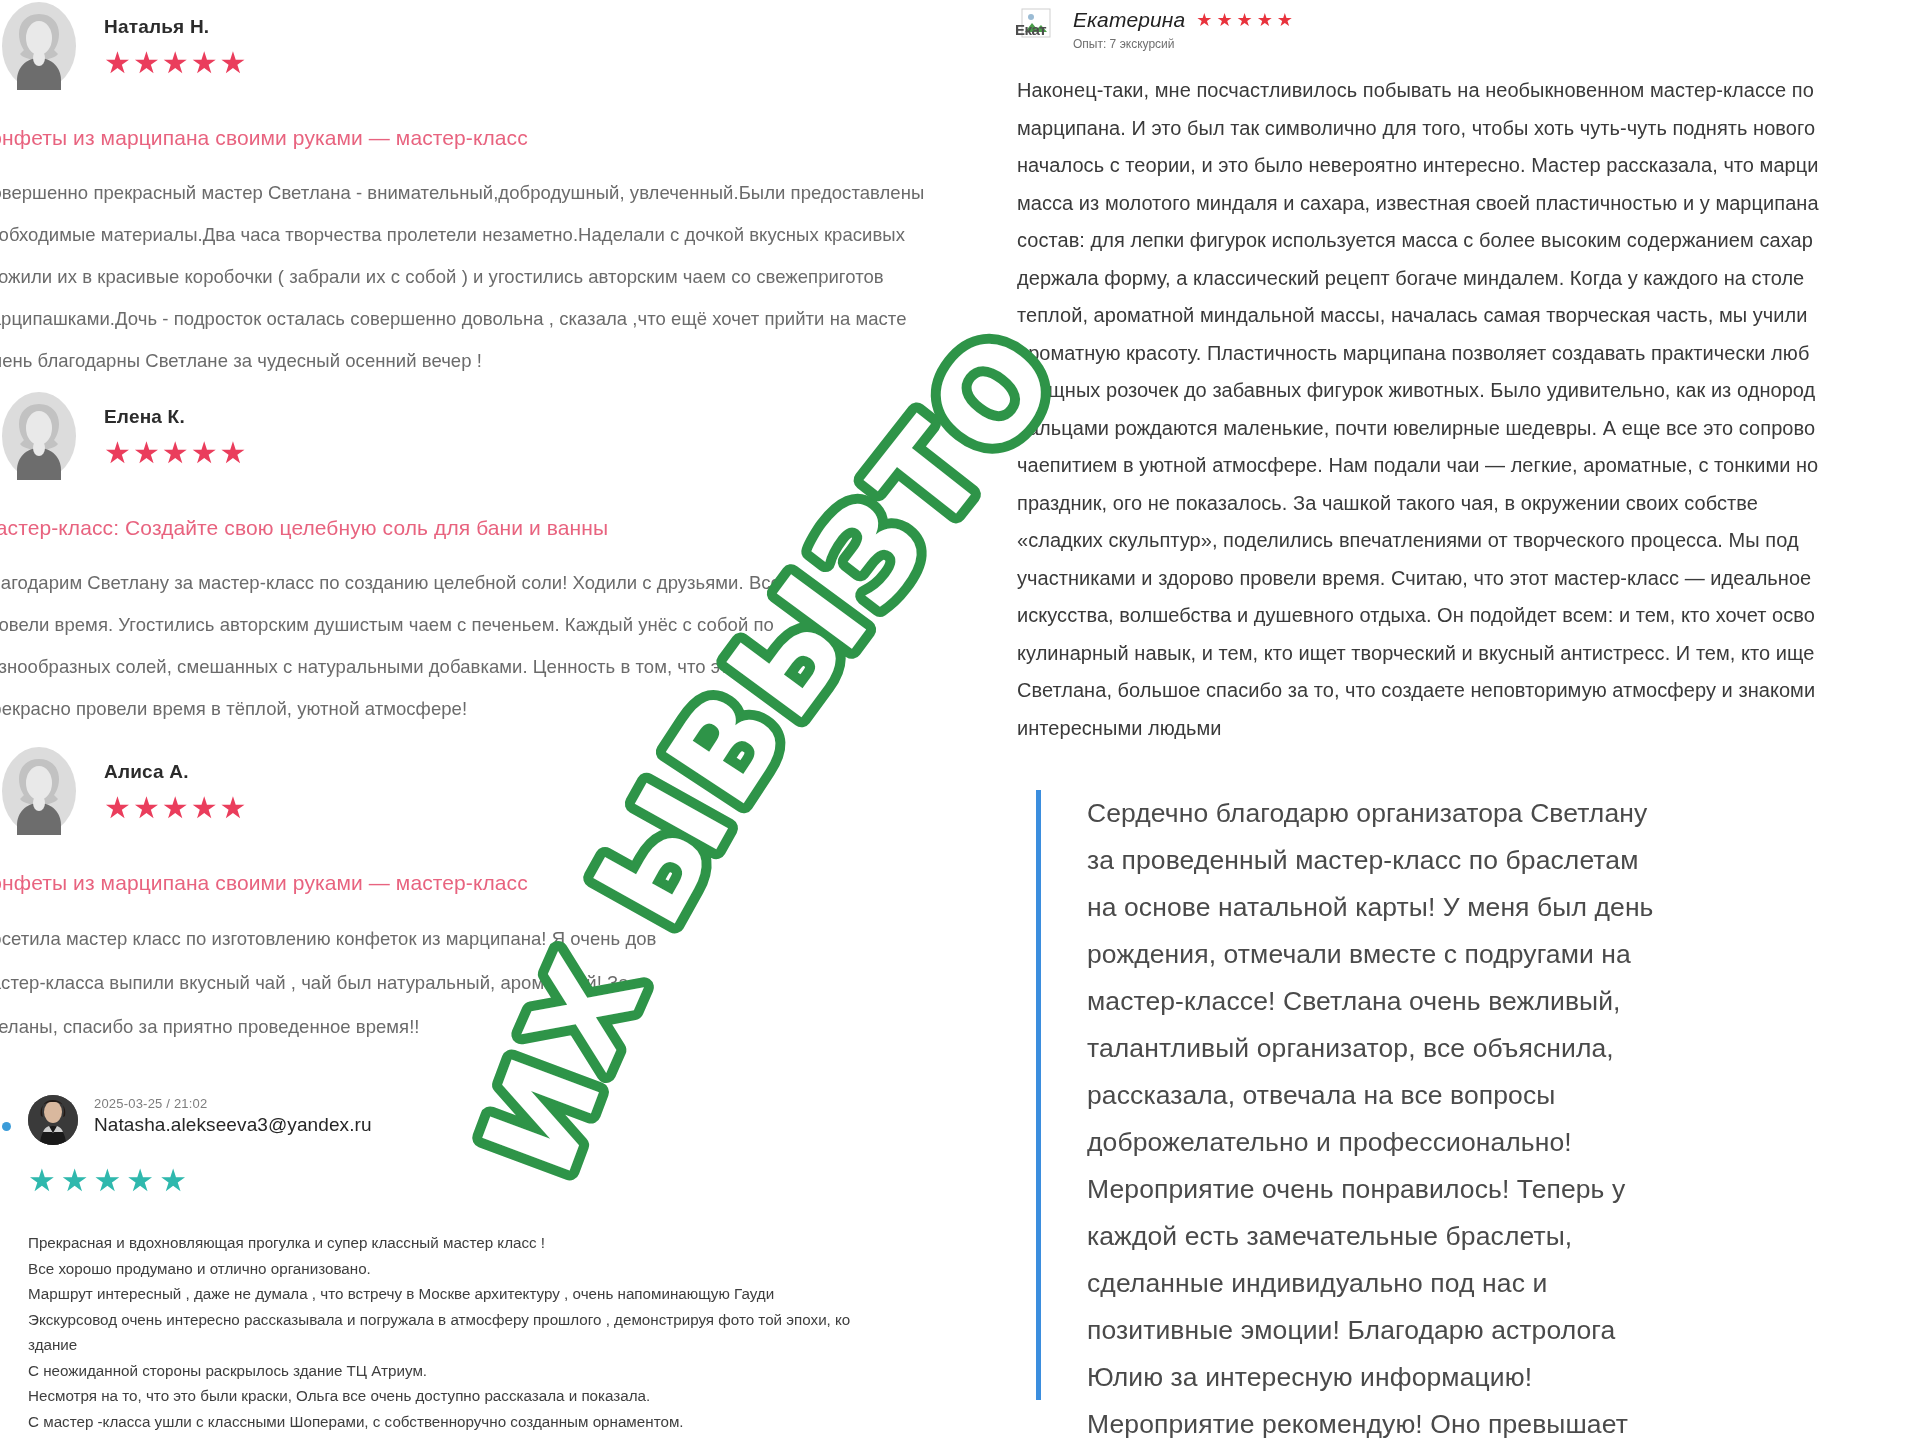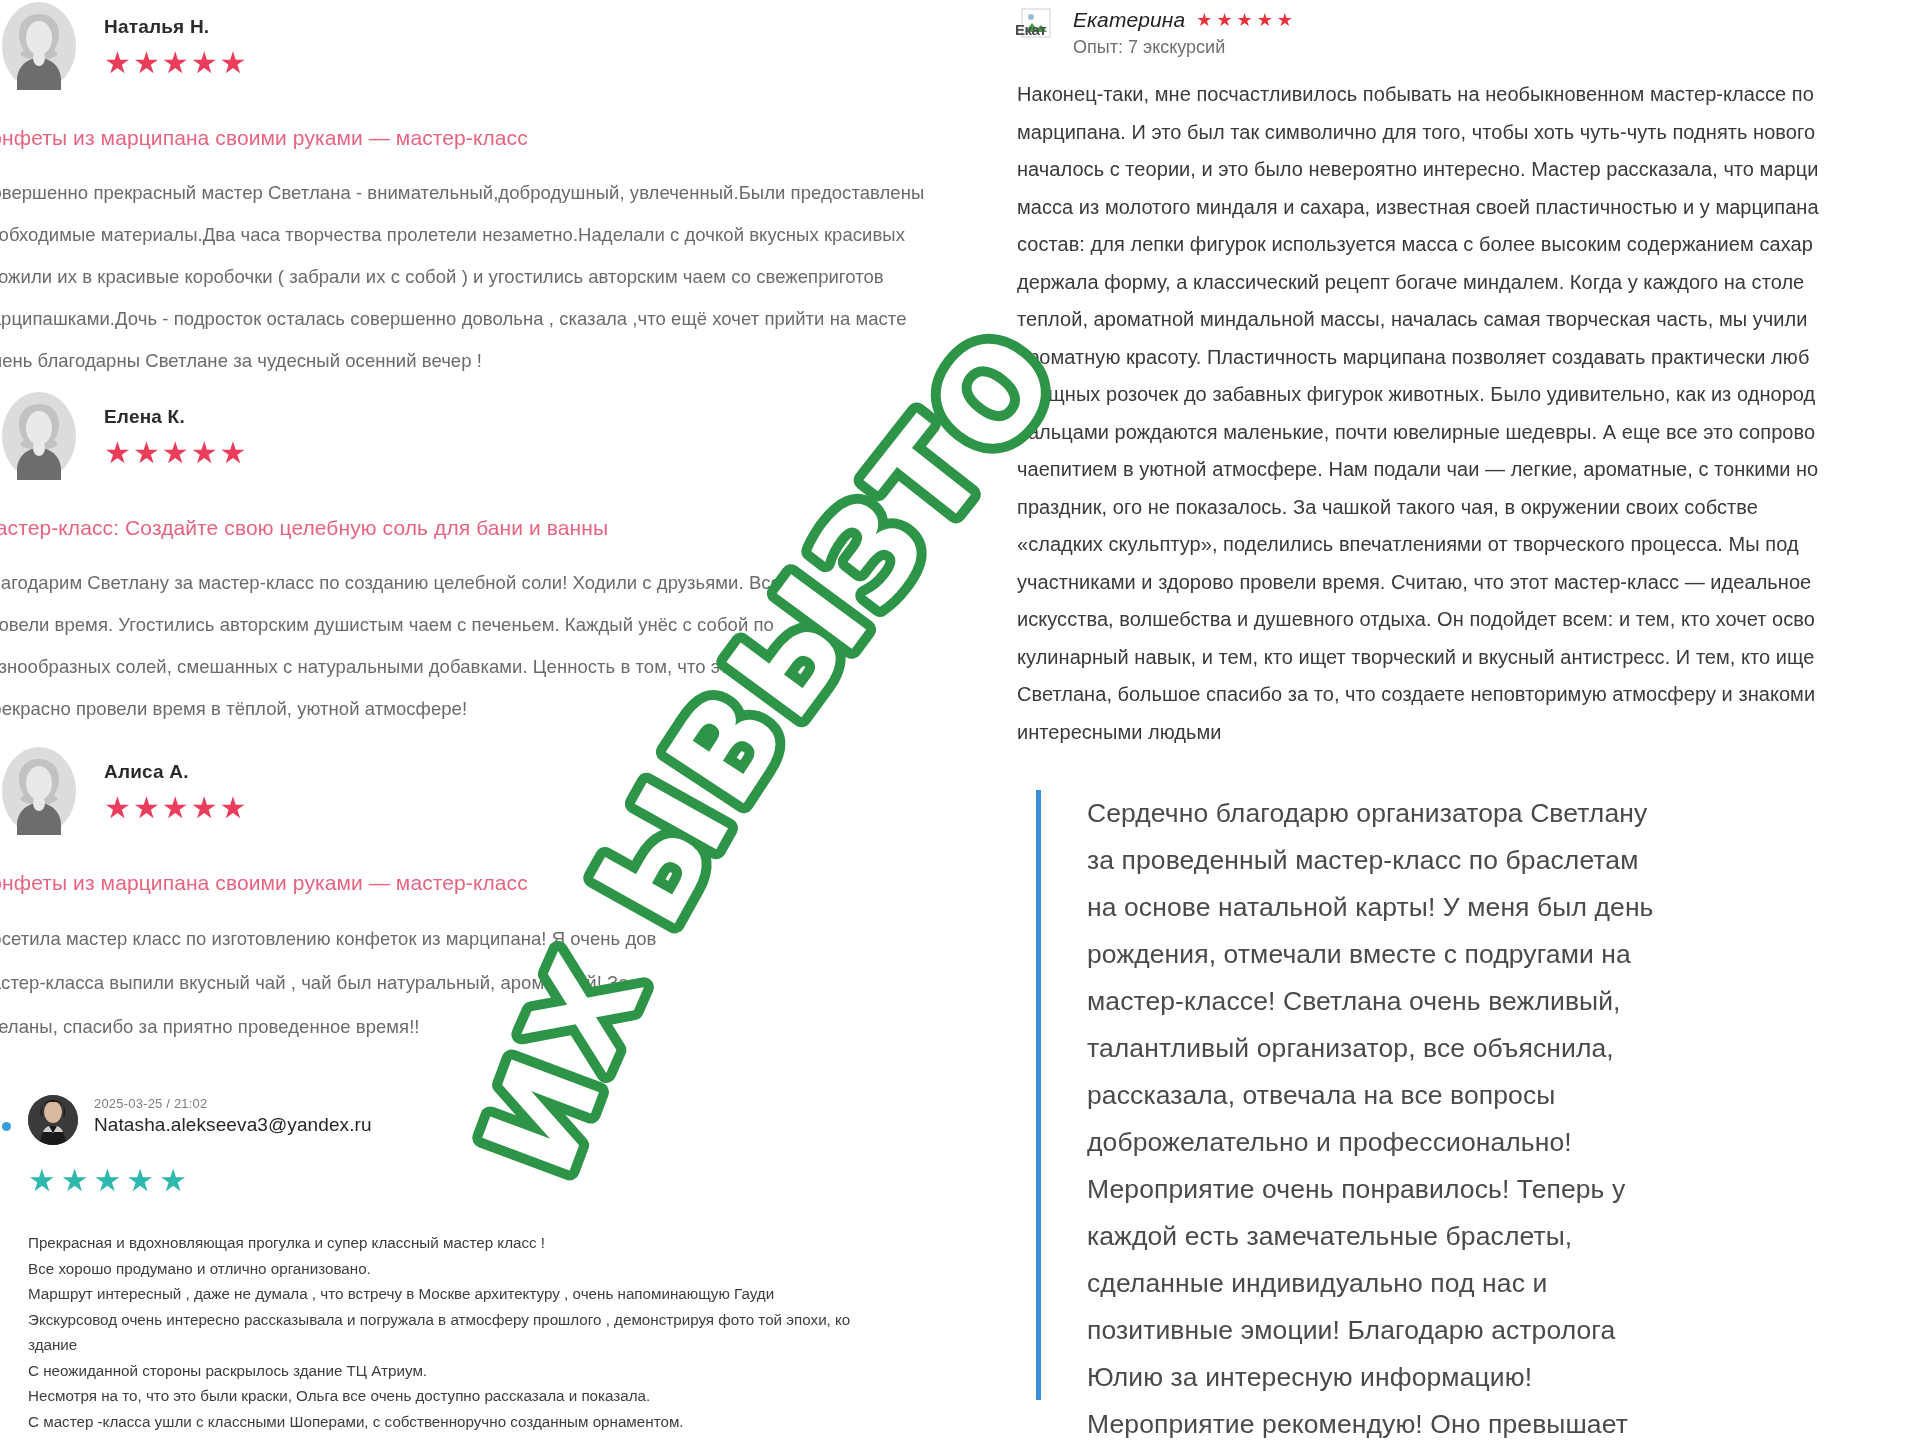--- a/index.html
+++ b/index.html
@@ -193,21 +193,21 @@
     font-style: italic;
   }
   .ek-stars {
     color: #e8323c;
     font-size: 18px;
     letter-spacing: 4px;
     line-height: 1;
     font-family: "DejaVu Sans", sans-serif;
   }
   .ek-exp {
-    font-size: 18px;
+    font-size: 12px;
     color: #6f6f6f;
     margin-top: 5px;
   }
   .ek-body {
     margin: 18px 0 0 17px;
     font-size: 20px;
     line-height: 37.5px;
     color: #3a3a3a;
     white-space: nowrap;
     letter-spacing: 0.05px;

